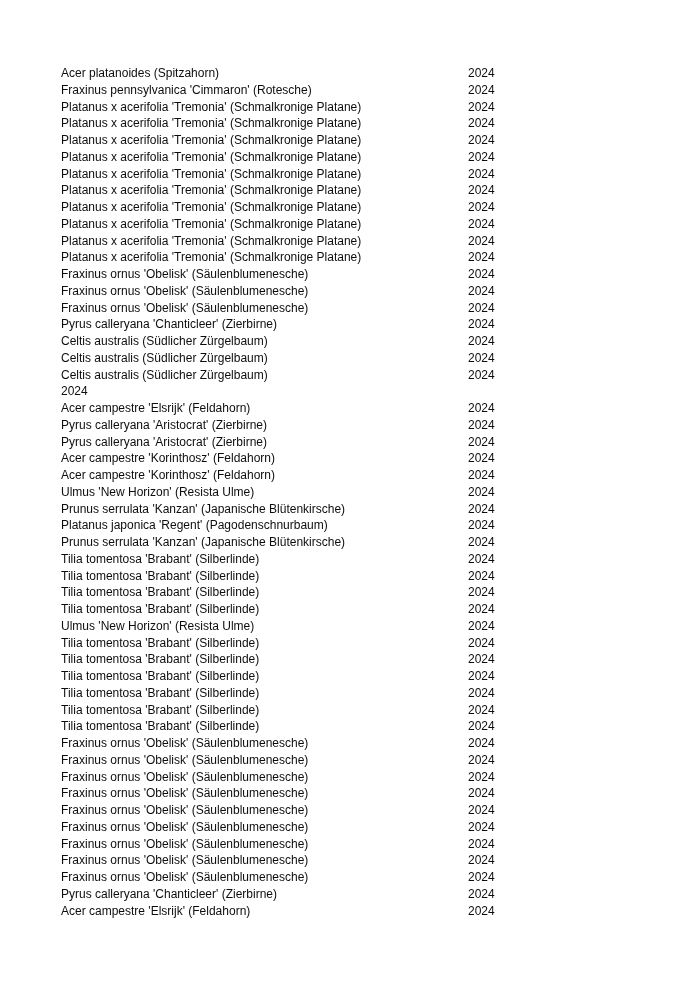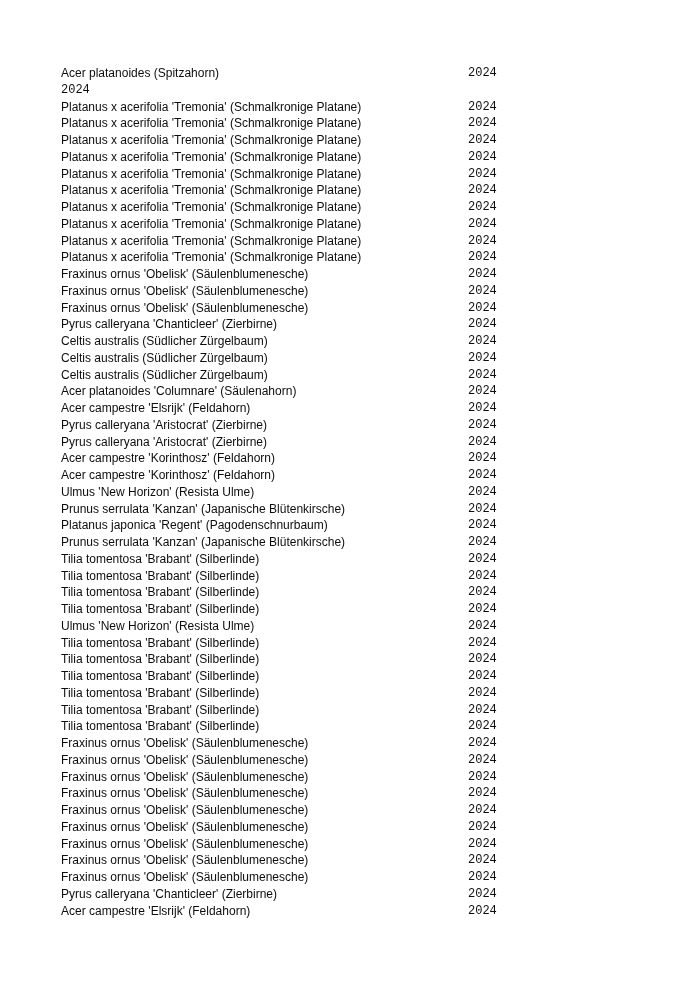--- a/index.html
+++ b/index.html
@@ -38,34 +38,34 @@
     font-size: 12px;
     white-space: nowrap;
   }
   .row .name {
     width: 407px;
     flex: 0 0 407px;
     overflow: hidden;
   }
   .row .year {
     flex: 0 0 auto;
-    font-family: Liberation Mono, monospace;
   }
 </style>
 </head>
 <body>
 
 <div class="page">
   <div class="tree-list">
   <div class="row">
     <span class="name">Acer platanoides (Spitzahorn)</span>
     <span class="year">2024</span>
   </div>
 
   <div class="row">
+    <span class="name">Fraxinus pennsylvanica 'Cimmaron' (Rotesche)</span>
     <span class="year">2024</span>
   </div>
 
   <div class="row">
     <span class="name">Platanus x acerifolia 'Tremonia' (Schmalkronige Platane)</span>
     <span class="year">2024</span>
   </div>
 
   <div class="row">
     <span class="name">Platanus x acerifolia 'Tremonia' (Schmalkronige Platane)</span>
@@ -141,21 +141,20 @@
     <span class="name">Celtis australis (Südlicher Zürgelbaum)</span>
     <span class="year">2024</span>
   </div>
 
   <div class="row">
     <span class="name">Celtis australis (Südlicher Zürgelbaum)</span>
     <span class="year">2024</span>
   </div>
 
   <div class="row">
-    <span class="name">Acer platanoides 'Columnare' (Säulenahorn)</span>
     <span class="year">2024</span>
   </div>
 
   <div class="row">
     <span class="name">Acer campestre 'Elsrijk' (Feldahorn)</span>
     <span class="year">2024</span>
   </div>
 
   <div class="row">
     <span class="name">Pyrus calleryana 'Aristocrat' (Zierbirne)</span>

